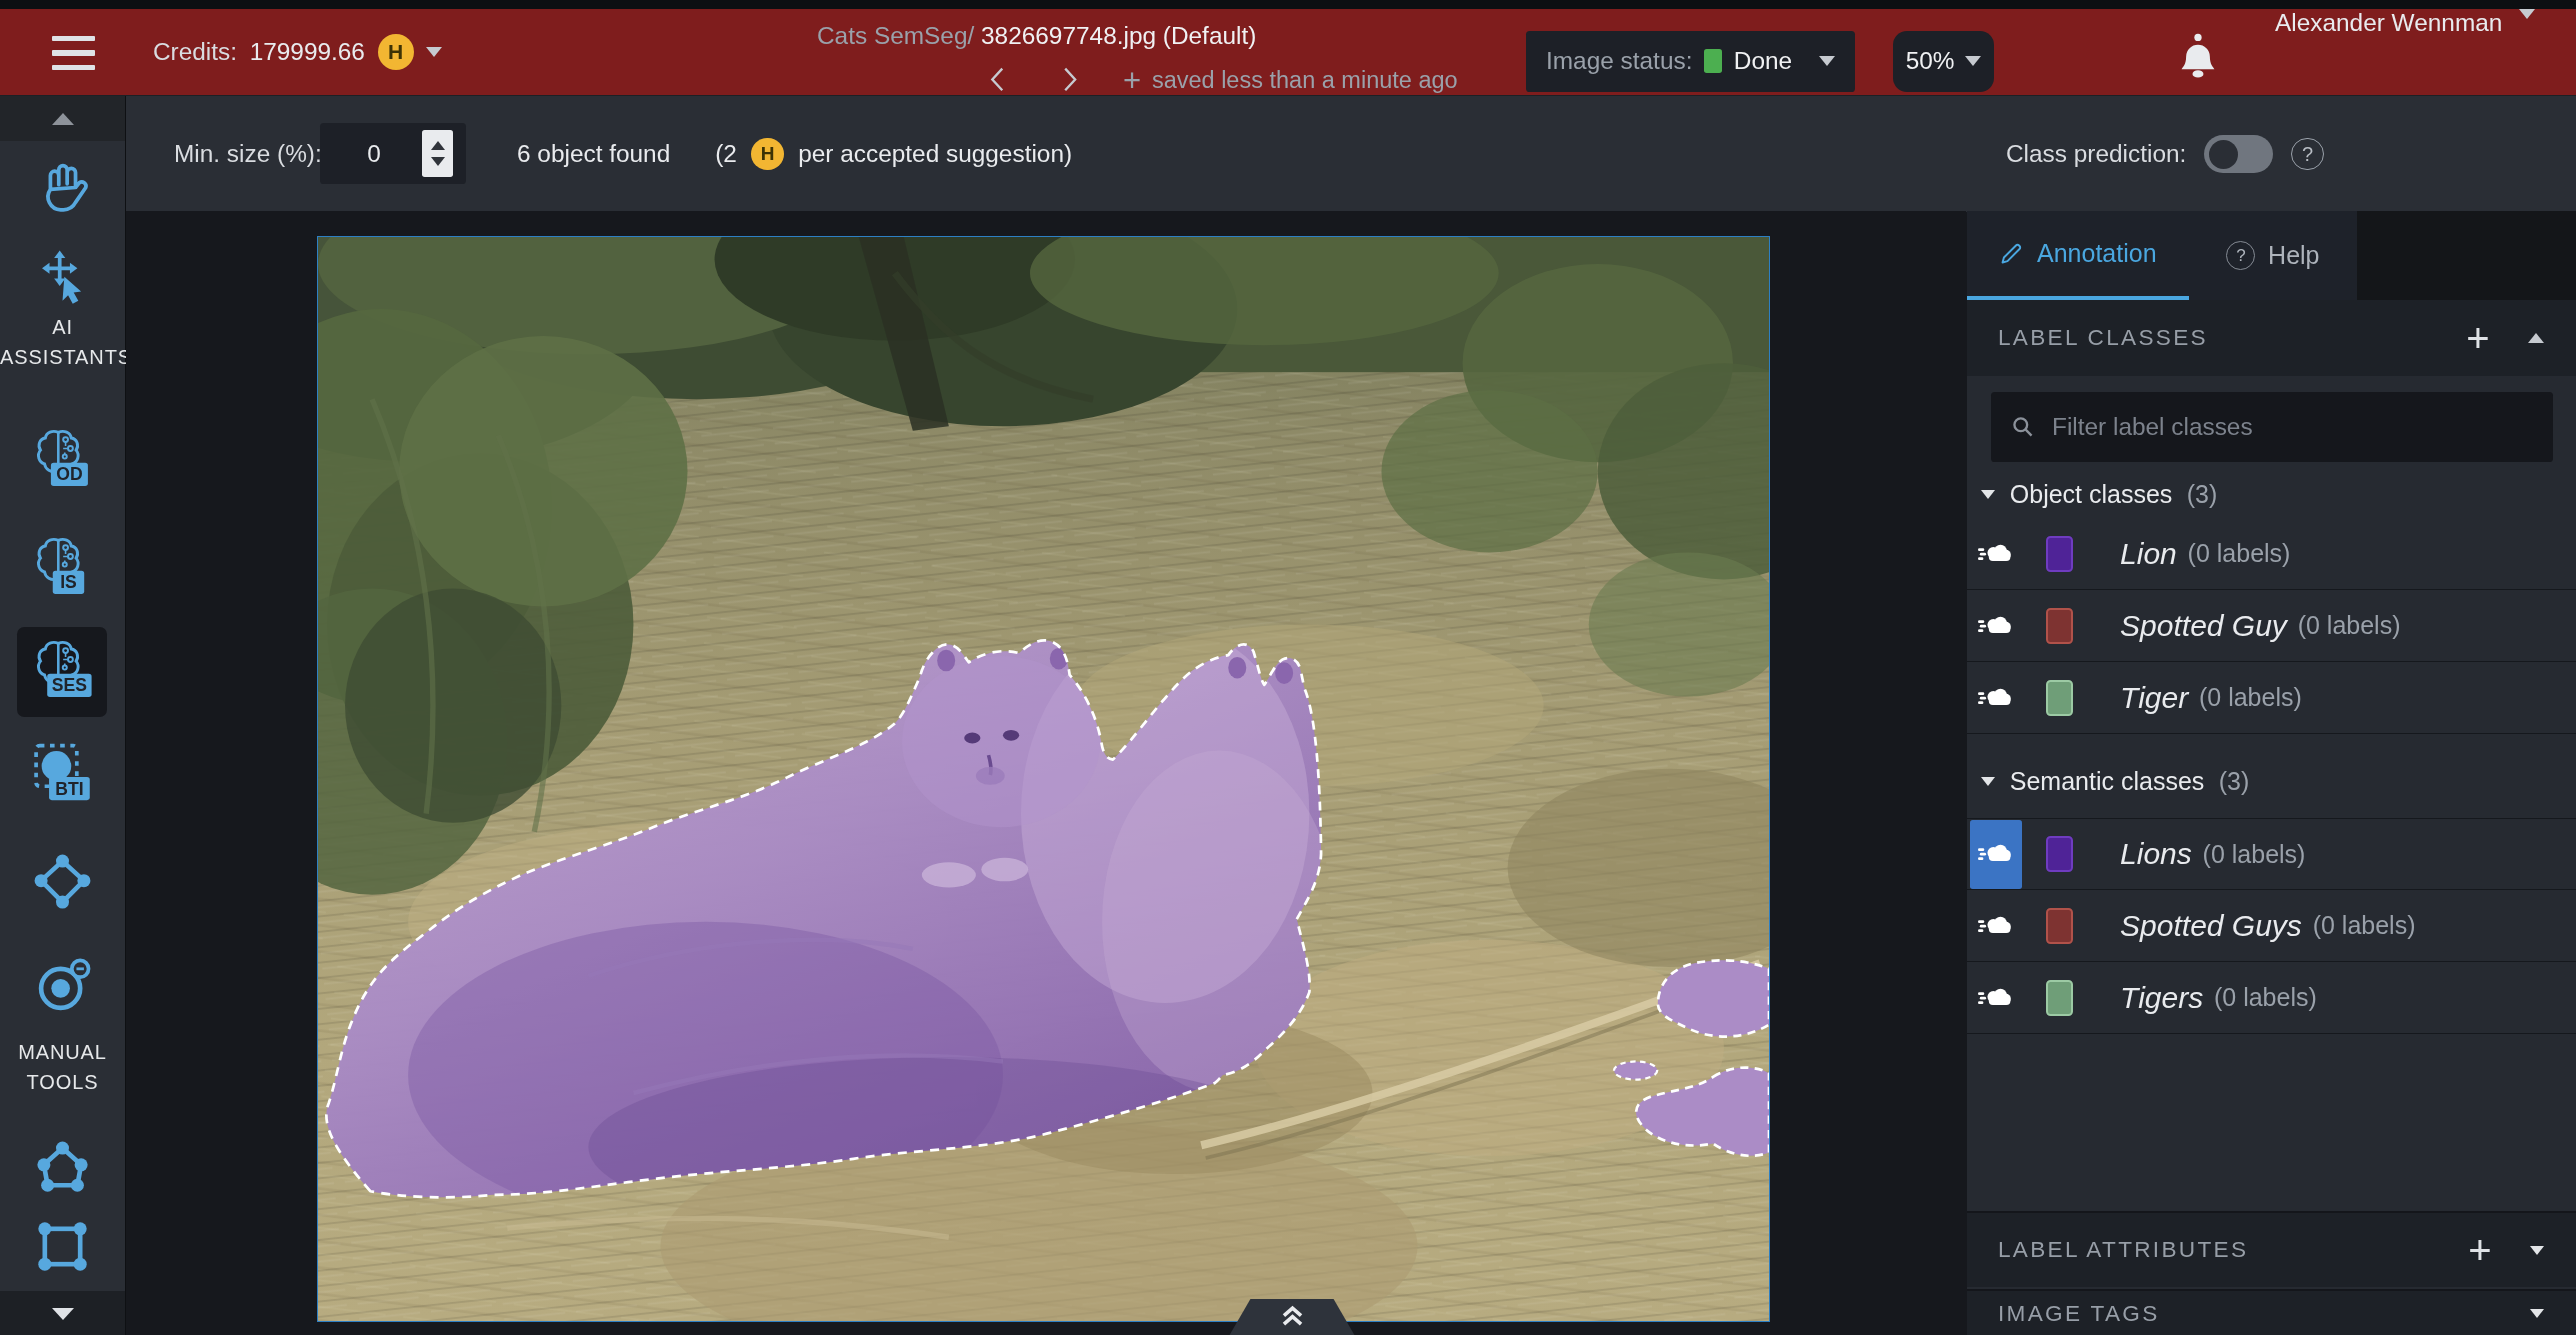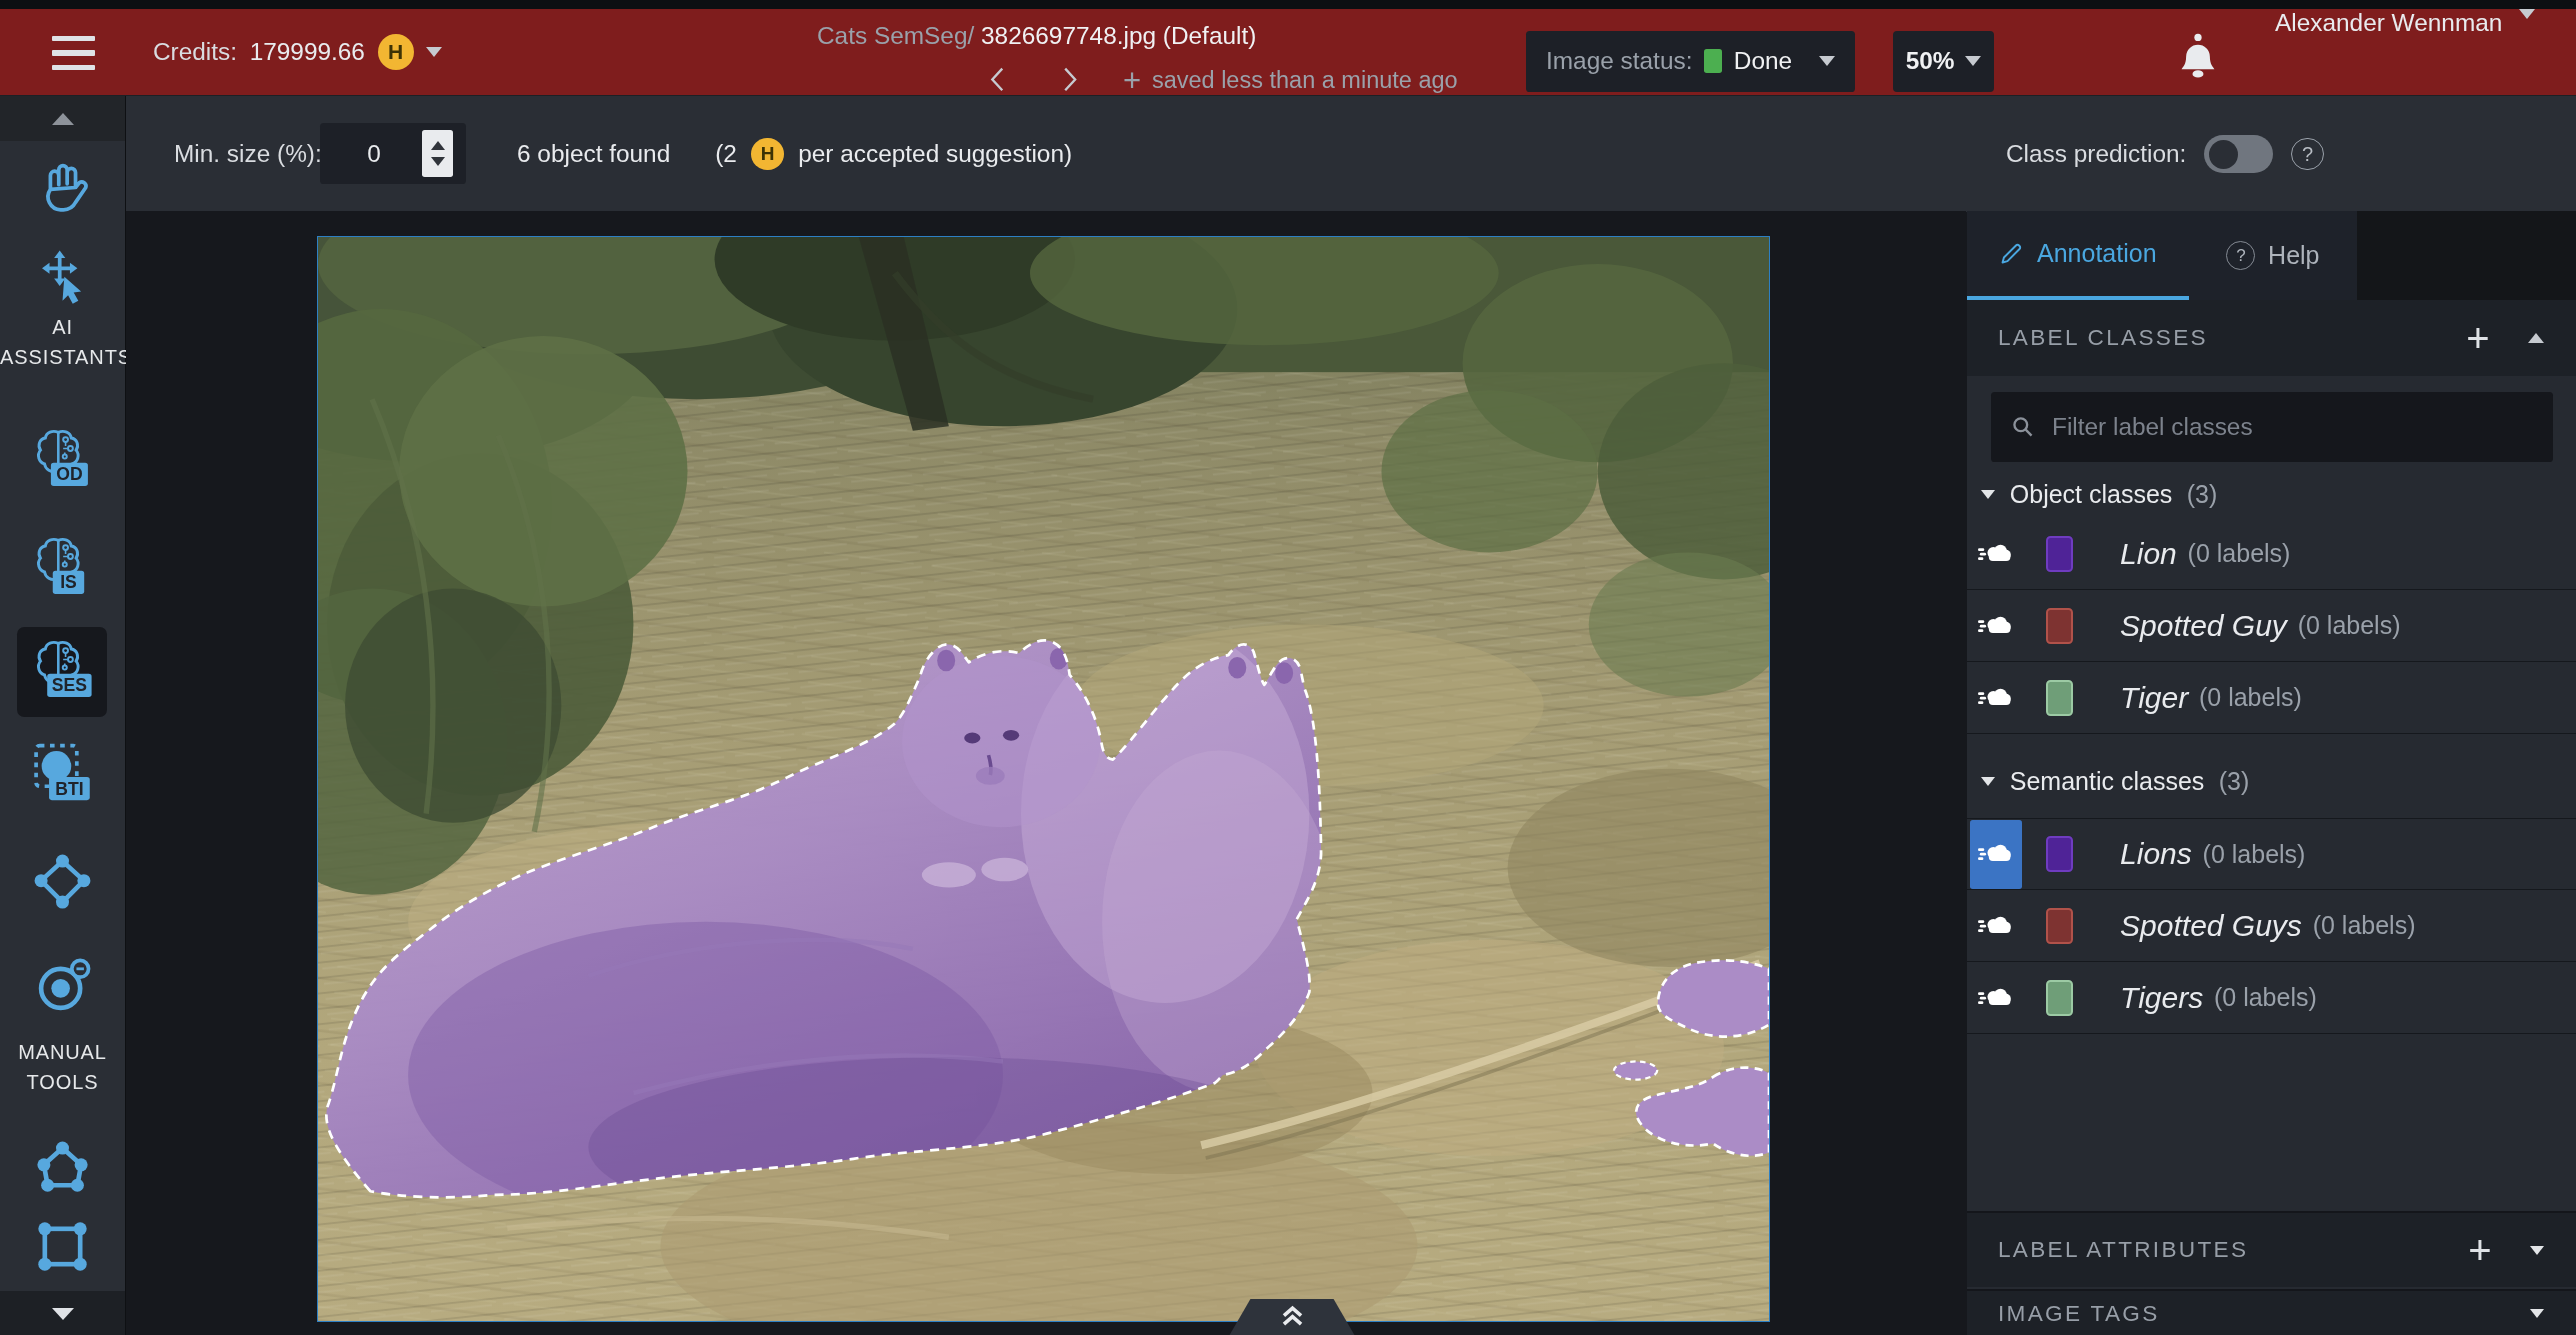--- a/index.html
+++ b/index.html
@@ -34,22 +34,22 @@
                  gap:10.8px; color:#9aa1aa; font-size:23.5px; }
   .save-status .plus { font-size:31px; font-weight:300; line-height:27px; }
   .status-box { position:absolute; left:1526px; top:21.7px; width:329px; height:61px; background:#1d2027;
                 border-radius:3.6px; display:flex; align-items:center; padding:0 20px; gap:11.7px;
                 font-size:24.4px; cursor:pointer; }
   .status-box .lbl { color:#9aa1aa; }
   .status-box .sw { width:18px; height:23.5px; border-radius:2.7px; }
   .status-box .val { color:#f0f1f3; }
   .status-box .caret-down { margin-left:auto; }
   .zoom-box { position:absolute; left:1893px; top:21.7px; width:101px; height:61px; background:#1d2027;
-              border-radius:4px; display:flex; align-items:center; justify-content:center; gap:10.8px;
-              color:#f0f1f3; font-size:24.4px; cursor:pointer;font-weight:bold; }
+              border-radius:14px; display:flex; align-items:center; justify-content:center; gap:10.8px;
+              color:#f0f1f3; font-size:24.4px; cursor:pointer; }
   .bell { position:absolute; left:2177px; top:21.7px; width:42px; height:47px; cursor:pointer; }
   .user { position:absolute; left:2275px; top:0; height:85px; display:flex; gap:16.2px;
           color:#e9ebee; font-size:24.4px; cursor:pointer; }
 
   
   .toolbar { position:absolute; left:126px; top:96px; width:2450px; height:116px; background:#2a2e35; }
   .minsize-label { position:absolute; left:48px; top:0; height:116px; display:flex; align-items:center;
                    color:#d9dce0; font-size:24.4px; }
   .minsize-box { position:absolute; left:194px; top:27px; width:146px; height:61px; background:#1d2027;
                  border-radius:3.6px; }

